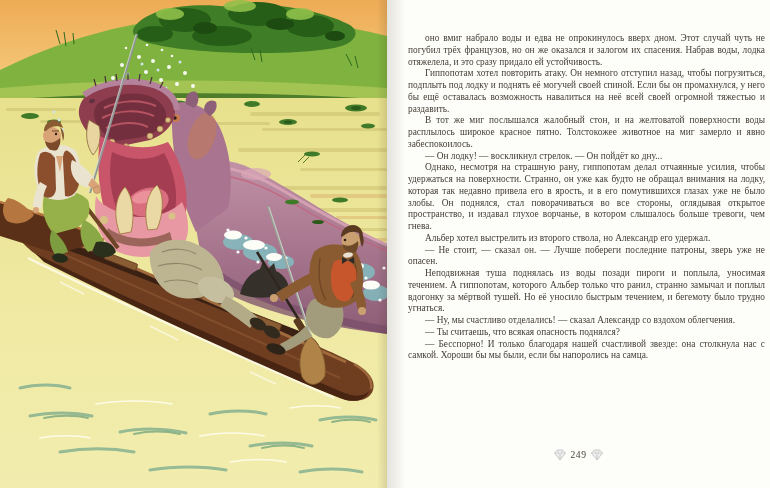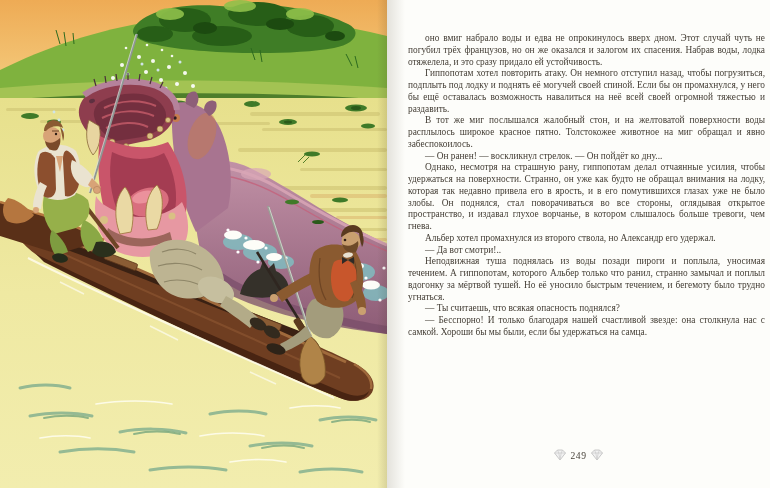--- a/index.html
+++ b/index.html
@@ -9,21 +9,21 @@
   .page-left svg{display:block;width:387px;height:488px;}
   .edge-shade{position:absolute;top:0;right:0;width:10px;height:100%;
               background:linear-gradient(to left, rgba(60,50,30,.14), rgba(60,50,30,0));}
   .page-right{position:relative;width:383px;height:488px;background:#fdfdfa;}
   .gutter-shadow{position:absolute;top:0;left:0;width:18px;height:100%;
               background:linear-gradient(to right, rgba(95,85,60,.16), rgba(95,85,60,0));}
   .text-block{position:absolute;top:33px;left:21px;right:5px;
               font-size:9.35px;line-height:11.75px;color:#433d34;text-align:justify;}
   .text-block p{margin:0;text-indent:17px;}
   .folio{position:absolute;bottom:27px;left:0;right:0;display:flex;
-         justify-content:center;align-items:center;gap:4px;}
+         justify-content:center;gap:4px;}
   .folio-number{font-size:9.6px;color:#4a443b;letter-spacing:.5px;}
   .diamond svg{display:block;}
 </style>
 </head>
 <body>
 
 <div class="spread">
 
   <div class="page-left">
     <svg viewBox="0 0 387 488" aria-hidden="true">
@@ -373,28 +373,29 @@
       </g>
     </svg>
     <div class="edge-shade"></div>
   </div>
 
   <div class="page-right">
     <div class="gutter-shadow"></div>
     <div class="text-block">
         <p>оно вмиг набрало воды и едва не опрокинулось вверх дном. Этот случай чуть не погубил трёх французов, но он же оказался и залогом их спасения. Набрав воды, лодка отяжелела, и это сразу придало ей устойчивость.</p>
         <p>Гиппопотам хотел повторить атаку. Он немного отступил назад, чтобы погрузиться, подплыть под лодку и поднять её могучей своей спиной. Если бы он промахнулся, у него бы ещё оставалась возможность навалиться на неё всей своей огромной тяжестью и раздавить.</p>
-        <p>В тот же миг послышался жалобный стон, и на желтоватой поверхности воды расплылось широкое красное пятно. Толстокожее животное на миг обращал и явно забеспокоилось.</p>
-        <p>— Он ранен! — воскликнул стрелок. — Он пойдёт ко дну...</p>
+        <p>В тот же миг послышался жалобный стон, и на желтоватой поверхности воды расплылось широкое красное пятно. Толстокожее животное на миг замерло и явно забеспокоилось.</p>
+        <p>— Он лодку! — воскликнул стрелок. — Он пойдёт ко дну...</p>
         <p>Однако, несмотря на страшную рану, гиппопотам делал отчаянные усилия, чтобы удержаться на поверхности. Странно, он уже как будто не обращал внимания на лодку, которая так недавно привела его в ярость, и в его помутившихся глазах уже не было злобы. Он поднялся, стал поворачиваться во все стороны, оглядывая открытое пространство, и издавал глухое ворчанье, в котором слышалось больше тревоги, чем гнева.</p>
-        <p>Альбер хотел промахнулся из второго ствола, но Александр его удержал.</p>
-        <p>— Да вот смотри!..</p>
+        <p>Альбер хотел выстрелить из второго ствола, но Александр его удержал.</p>
+        <p>— Не стоит, — сказал он. — Лучше побереги последние патроны, зверь уже не опасен.</p>
         <p>Неподвижная туша поднялась из воды позади пироги и поплыла, уносимая течением. А гиппопотам, которого Альбер только что ранил, странно замычал и поплыл вдогонку за мёртвой тушей. Но её уносило быстрым течением, и бегемоту было трудно угнаться.</p>
+        <p>— Ну, мы счастливо отделались! — сказал Александр со вздохом облегчения.</p>
         <p>— Ты считаешь, что всякая опасность поднялся?</p>
-        <p>— Бесспорно! И только благодаря нашей счастливой звезде: она столкнула нас с самкой. Хороши бы мы были, если бы удержаться на самца.</p>
+        <p>— Бесспорно! И только благодаря нашей счастливой звезде: она столкнула нас с самкой. Хороши бы мы были, если бы напоролись на самца.</p>
       </div>
     <div class="folio">
       <span class="diamond">
         <svg width="14" height="12" viewBox="0 0 14 12">
           <path d="M1.5,4 L4.5,1 H9.5 L12.5,4 L7,11 Z" fill="#f2f2f2" stroke="#c2c2c2" stroke-width="0.9"></path>
           <path d="M1.5,4 H12.5 M4.5,1 L5.8,4 M9.5,1 L8.2,4 M5.8,4 L7,11 M8.2,4 L7,11" stroke="#c9c9c9" stroke-width="0.7" fill="none"></path>
         </svg>
       </span>
       <span class="folio-number">249</span>
       <span class="diamond">

